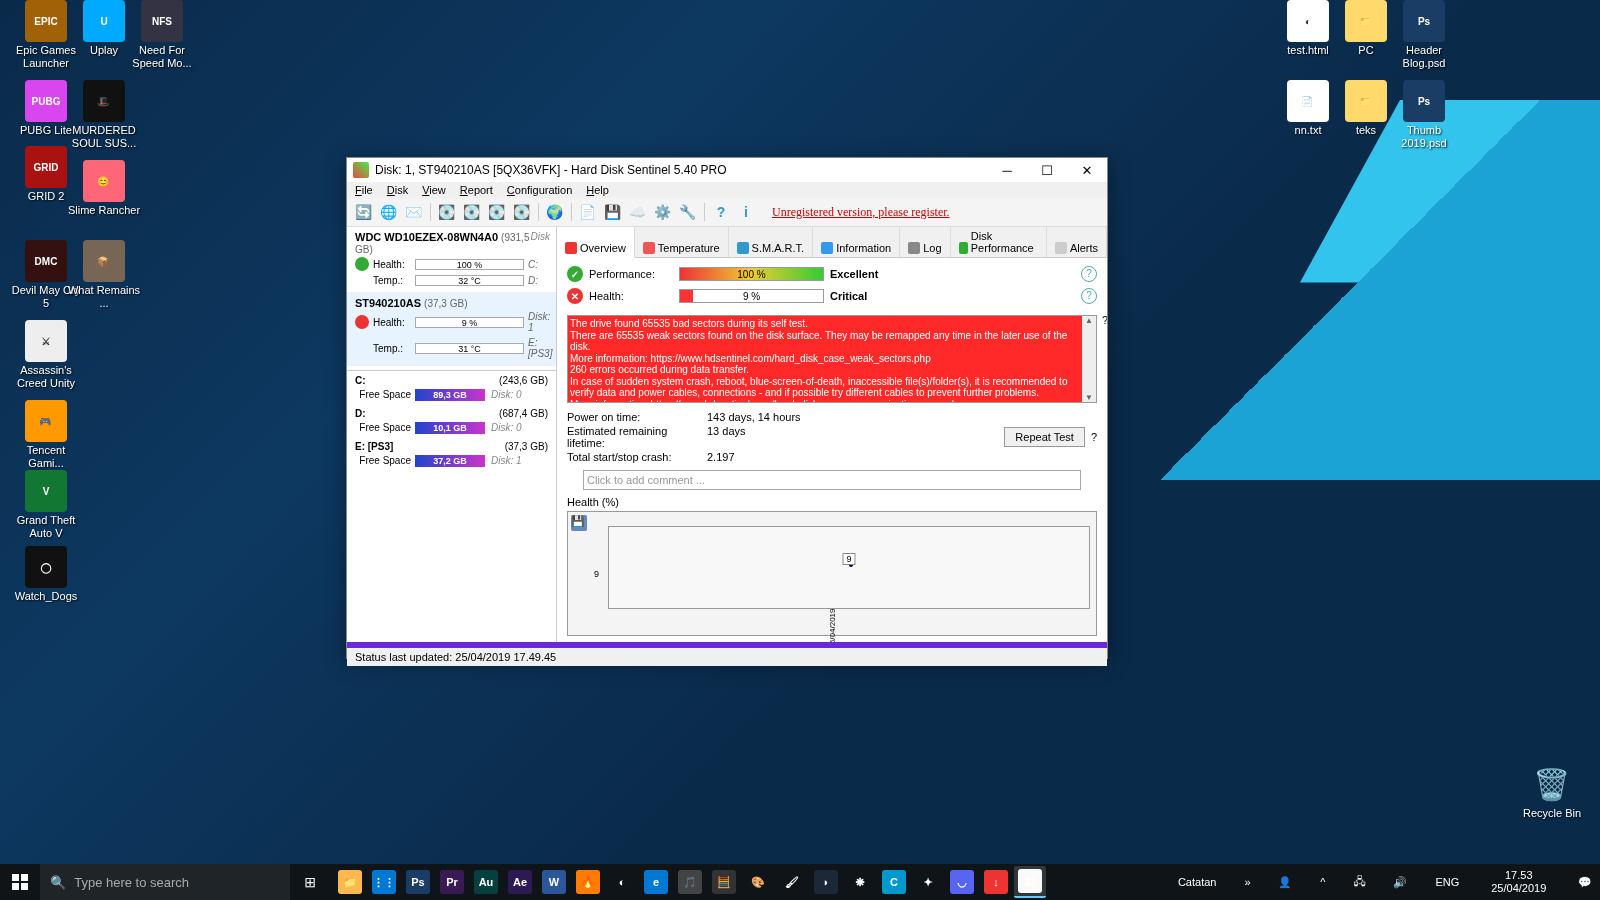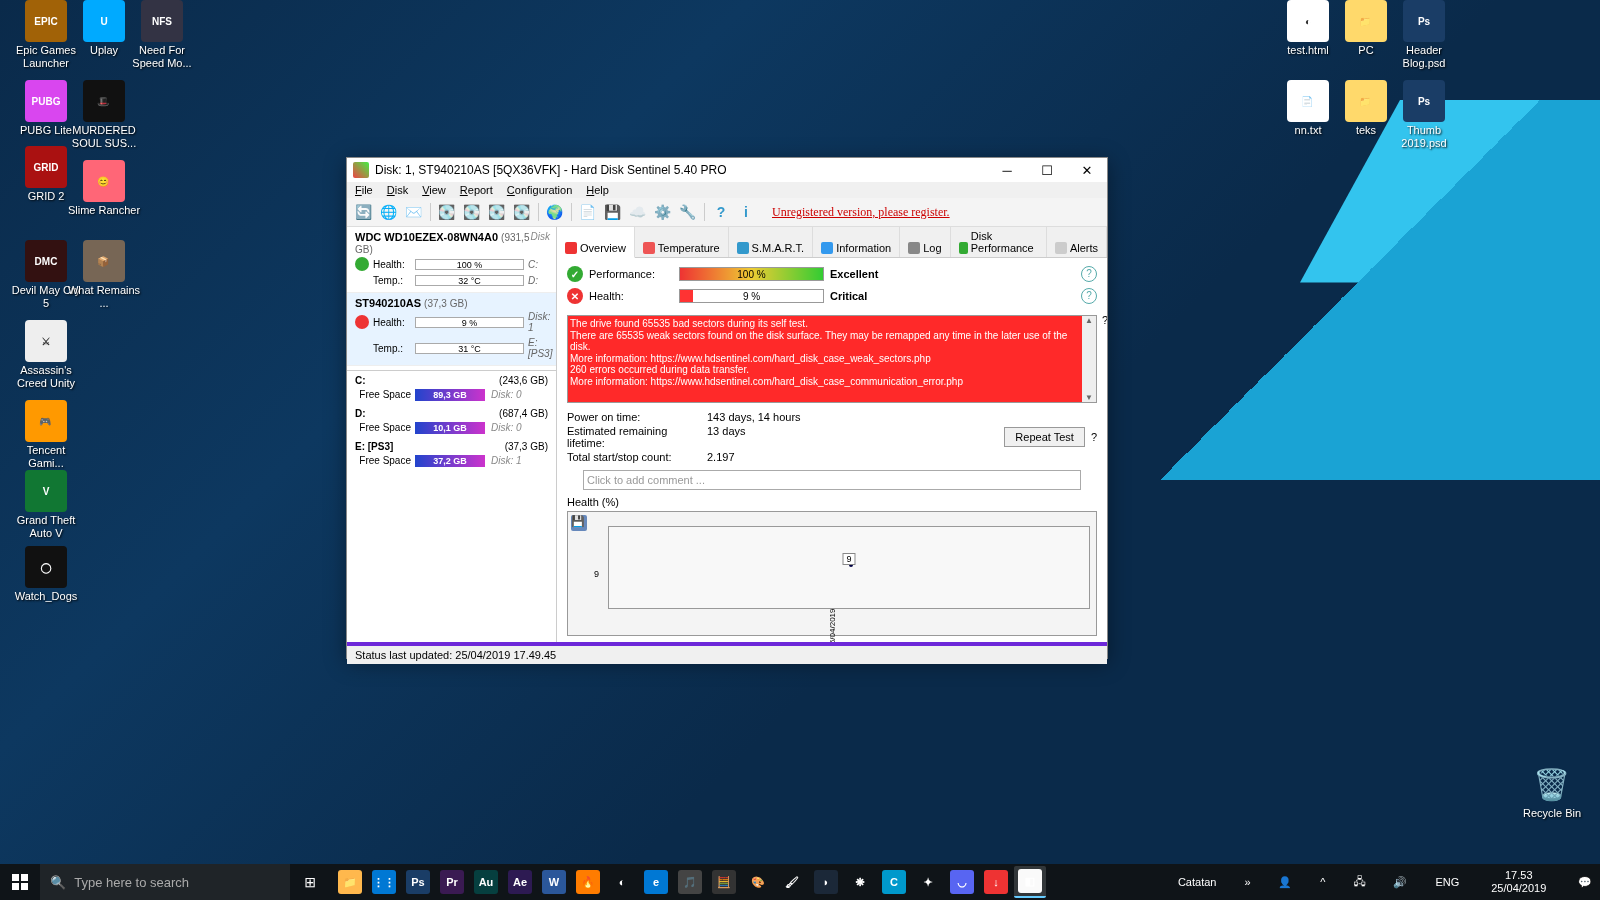--- a/index.html
+++ b/index.html
@@ -73,21 +73,21 @@
 .cmnt{margin:2px 26px;border:1px solid #aaa;padding:3px;color:#999;font-size:11px}
 .chtit{margin:4px 10px 0;font-size:11px}
 .chart{margin:3px 10px 6px;border:1px solid #999;height:140px;background:#f4f4f4;position:relative}
 .chart .sv{position:absolute;left:3px;top:3px;width:16px;height:16px;background:#68b;border-radius:2px;cursor:pointer}
 .chart .ax{position:absolute;left:40px;right:6px;top:14px;bottom:26px;border:1px solid #999;background:#f8f8f8}
 .chart .yl{position:absolute;left:26px;top:50%;font-size:9px;transform:translateY(-50%)}
 .chart .pt{position:absolute;left:50%;top:45%;width:4px;height:4px;background:#004;border-radius:50%}
 .chart .ptl{position:absolute;left:50%;top:32%;border:1px solid #888;background:#fff;font-size:9px;padding:0 3px;transform:translateX(-50%)}
 .chart .xl{position:absolute;left:50%;bottom:2px;font-size:8px;transform:translateX(-50%) rotate(-90deg);transform-origin:center}
 .chart .dl{position:absolute;left:40px;right:6px;top:50%;border-top:1px dashed #aaa}
-.sbar{border-top:4px solid #6d28d9;padding:3px 8px;background:#f0f0f0;font-size:11px}
+.sbar{border-top:6px solid #6d28d9;padding:3px 8px;background:#f0f0f0;font-size:11px}
 .taskbar{position:absolute;bottom:0;left:0;right:0;height:36px;background:#0f1418;display:flex;align-items:center;padding:0;color:#fff}
 .start{width:40px;height:36px;display:flex;align-items:center;justify-content:center;cursor:pointer}
 .start svg{width:16px;height:16px;fill:#fff}
 .search{display:flex;align-items:center;background:#1f2428;height:36px;width:250px;padding:0 10px;gap:8px;color:#aaa;font-size:13px;cursor:text}
 .tv{width:40px;display:flex;justify-content:center;cursor:pointer;font-size:14px}
 .tskicons{display:flex;align-items:center;gap:2px;margin-left:4px}
 .tski{width:32px;height:32px;display:flex;align-items:center;justify-content:center;cursor:pointer;border-radius:2px;font-size:16px}
 .tski .b{width:24px;height:24px;border-radius:3px;display:flex;align-items:center;justify-content:center;font-size:11px;font-weight:700}
 .tray{margin-left:auto;display:flex;align-items:center;gap:20px;padding-right:4px;font-size:11px}
 .tray .ti{padding:0 4px;cursor:pointer}
@@ -336,37 +336,38 @@
           <div class="sv">Critical</div>
           <div class="hq">?</div>
         </div>
       </div>
       <div style="position:relative">
         <div class="alert" id="alertBox">
             <div style="padding-right:16px">The drive found 65535 bad sectors during its self test.</div>
             <div style="padding-right:16px">There are 65535 weak sectors found on the disk surface. They may be remapped any time in the later use of the disk.</div>
             <div style="padding-right:16px">More information: https://www.hdsentinel.com/hard_disk_case_weak_sectors.php</div>
             <div style="padding-right:16px">260 errors occurred during data transfer.</div>
+            <div style="padding-right:16px">In case of sudden system crash, reboot, blue-screen-of-death, inaccessible file(s)/folder(s), it is recommended to verify data and power cables, connections - and if possible try different cables to prevent further problems.</div>
             <div style="padding-right:16px">More information: https://www.hdsentinel.com/hard_disk_case_communication_error.php</div>
             <div class="sc"></div>
           </div>
         <div style="position:absolute;right:-1px;top:2px" class="hq">?</div>
       </div>
       <div class="info">
         <div class="lft" id="infoL">
             <div>
               <span class="k">Power on time:</span>
               <span class="v">143 days, 14 hours</span>
             </div>
             <div>
               <span class="k">Estimated remaining lifetime:</span>
               <span class="v">13 days</span>
             </div>
             <div>
-              <span class="k">Total start/stop count:</span>
+              <span class="k">Total start/stop crash:</span>
               <span class="v">2.197</span>
             </div>
           </div>
         <div class="rt">
           <button class="rtbtn">Repeat Test</button>
           <div class="hq">?</div>
         </div>
       </div>
       <div class="cmnt">Click to add comment ...</div>
       <div class="chtit">Health (%)</div>

